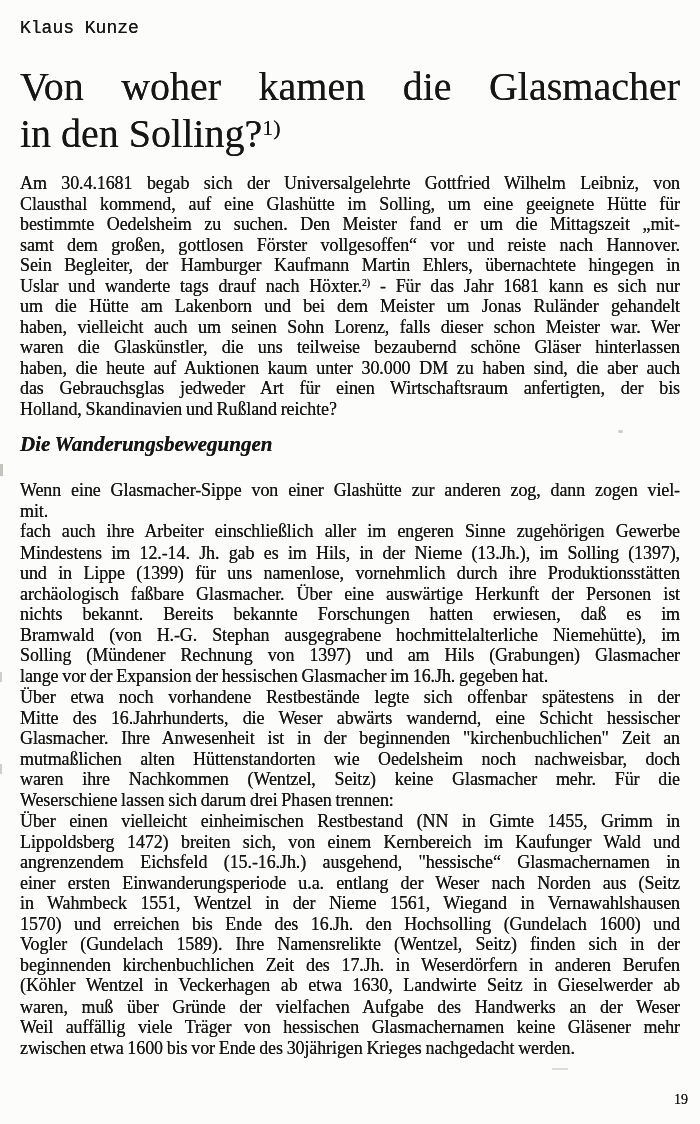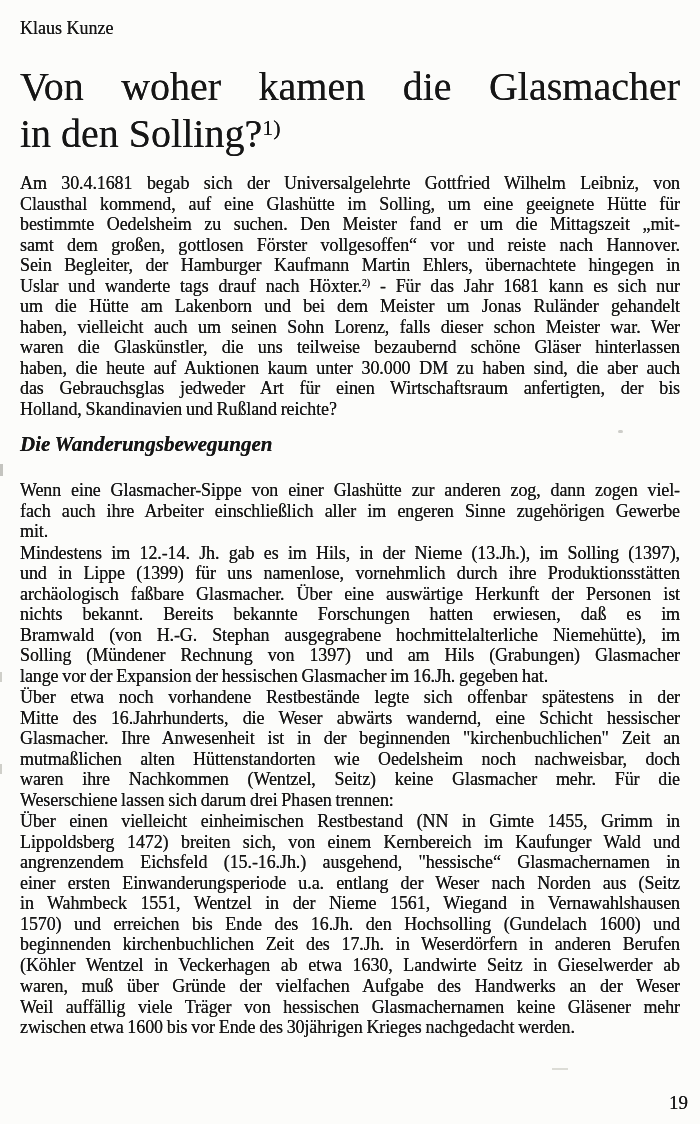--- a/index.html
+++ b/index.html
@@ -19,20 +19,21 @@
     position: absolute;
     left: 20px;
     top: 0;
     width: 660px;
     text-shadow: 0 0 0.3px #222;
   }
   .author {
     padding-top: 17px;
     font-size: 18px;
     line-height: 22px;
+    font-family: Liberation Mono, monospace;
   }
   .title {
     margin-top: 24px;
     font-size: 40px;
     line-height: 47px;
   }
   .tline {
     text-align: justify;
     text-align-last: justify;
   }
@@ -72,21 +73,21 @@
     font-size: 55%;
     line-height: 0;
     vertical-align: baseline;
     position: relative;
     top: -0.55em;
   }
   .pagenum {
     position: absolute;
     right: 12px;
     top: 1092px;
-    font-size: 19px;
+    font-size: 14px;
     text-shadow: 0 0 0.3px #222;
     text-align: right;
   }
   .artifact {
     position: absolute;
     pointer-events: none;
   }
   .speck1 { left: 618px; top: 430px; width: 5px; height: 3px; background: #b9b9b4; border-radius: 2px; opacity: .7; }
   .speck2 { left: 552px; top: 1068px; width: 16px; height: 2px; background: #dcdcd6; }
   .tick1  { left: 0; top: 464px; width: 3px; height: 12px; background: #c4c4bf; }
@@ -113,22 +114,22 @@
         <div class="jline">um die Hütte am Lakenborn und bei dem Meister um Jonas Ruländer gehandelt</div>
         <div class="jline">haben, vielleicht auch um seinen Sohn Lorenz, falls dieser schon Meister war. Wer</div>
         <div class="jline">waren die Glaskünstler, die uns teilweise bezaubernd schöne Gläser hinterlassen</div>
         <div class="jline">haben, die heute auf Auktionen kaum unter 30.000 DM zu haben sind, die aber auch</div>
         <div class="jline">das Gebrauchsglas jedweder Art für einen Wirtschaftsraum anfertigten, der bis</div>
         <div class="jline lastline">Holland, Skandinavien und Rußland reichte?</div>
       </div>
       <div class="heading">Die Wanderungsbewegungen</div>
       <div class="para">
         <div class="jline">Wenn eine Glasmacher-Sippe von einer Glashütte zur anderen zog, dann zogen viel-</div>
+        <div class="jline lastline">mit.</div>
         <div class="jline">fach auch ihre Arbeiter einschließlich aller im engeren Sinne zugehörigen Gewerbe</div>
-        <div class="jline lastline">mit.</div>
       </div>
       <div class="para">
         <div class="jline">Mindestens im 12.-14. Jh. gab es im Hils, in der Nieme (13.Jh.), im Solling (1397),</div>
         <div class="jline">und in Lippe (1399) für uns namenlose, vornehmlich durch ihre Produktionsstätten</div>
         <div class="jline">archäologisch faßbare Glasmacher. Über eine auswärtige Herkunft der Personen ist</div>
         <div class="jline">nichts bekannt. Bereits bekannte Forschungen hatten erwiesen, daß es im</div>
         <div class="jline">Bramwald (von H.-G. Stephan ausgegrabene hochmittelalterliche Niemehütte), im</div>
         <div class="jline">Solling (Mündener Rechnung von 1397) und am Hils (Grabungen) Glasmacher</div>
         <div class="jline lastline">lange vor der Expansion der hessischen Glasmacher im 16.Jh. gegeben hat.</div>
       </div>
@@ -140,20 +141,21 @@
         <div class="jline">waren ihre Nachkommen (Wentzel, Seitz) keine Glasmacher mehr. Für die</div>
         <div class="jline lastline">Weserschiene lassen sich darum drei Phasen trennen:</div>
       </div>
       <div class="para">
         <div class="jline">Über einen vielleicht einheimischen Restbestand (NN in Gimte 1455, Grimm in</div>
         <div class="jline">Lippoldsberg 1472) breiten sich, von einem Kernbereich im Kaufunger Wald und</div>
         <div class="jline">angrenzendem Eichsfeld (15.-16.Jh.) ausgehend, "hessische“ Glasmachernamen in</div>
         <div class="jline">einer ersten Einwanderungsperiode u.a. entlang der Weser nach Norden aus (Seitz</div>
         <div class="jline">in Wahmbeck 1551, Wentzel in der Nieme 1561, Wiegand in Vernawahlshausen</div>
         <div class="jline">1570) und erreichen bis Ende des 16.Jh. den Hochsolling (Gundelach 1600) und</div>
+        <div class="jline">Vogler (Gundelach 1589). Ihre Namensrelikte (Wentzel, Seitz) finden sich in der</div>
         <div class="jline">beginnenden kirchenbuchlichen Zeit des 17.Jh. in Weserdörfern in anderen Berufen</div>
         <div class="jline">(Köhler Wentzel in Veckerhagen ab etwa 1630, Landwirte Seitz in Gieselwerder ab</div>
       </div>
       <div class="para">
         <div class="jline">waren, muß über Gründe der vielfachen Aufgabe des Handwerks an der Weser</div>
         <div class="jline">Weil auffällig viele Träger von hessischen Glasmachernamen keine Gläsener mehr</div>
         <div class="jline lastline">zwischen etwa 1600 bis vor Ende des 30jährigen Krieges nachgedacht werden.</div>
       </div>
     </div>
 </div>

